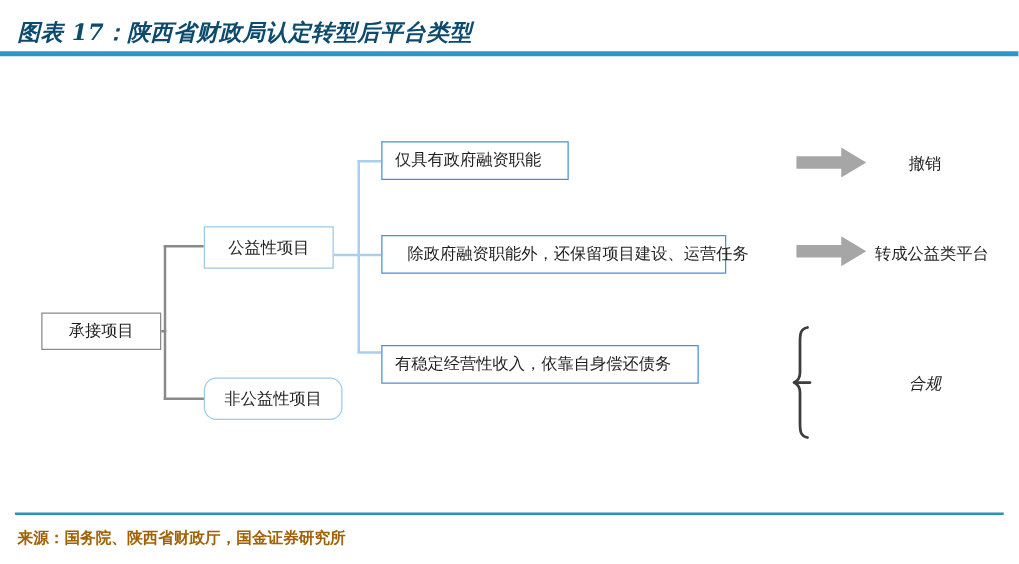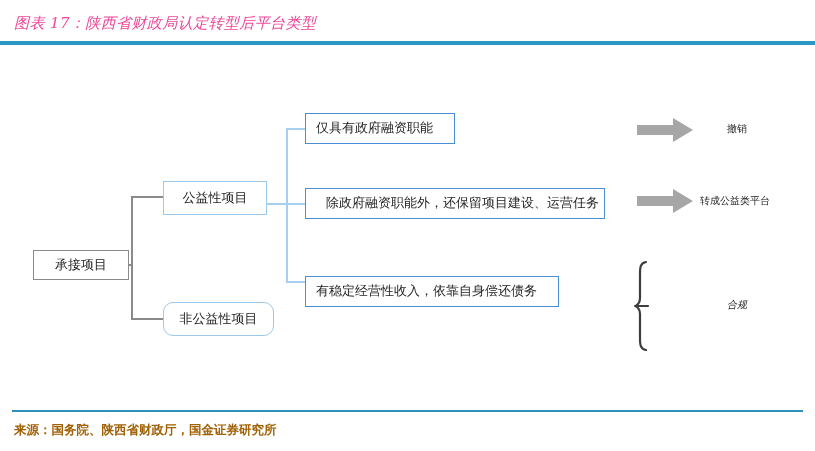--- a/index.html
+++ b/index.html
@@ -17,24 +17,24 @@
     background: #ffffff;
     overflow: hidden;
   }
 
   
   .fig-title {
     position: absolute;
     left: 14px;
     top: 14px;
     font-family: "DejaVu Serif", "Liberation Serif", serif;
-    font-weight: normal;
+    font-weight: bold;
     font-style: italic;
-    font-size: 15px;
-    color: #ec4899;
+    font-size: 18px;
+    color: #0c4a6e;
     letter-spacing: 0.4px;
     white-space: nowrap;
   }
   .title-rule {
     position: absolute;
     left: 0px;
     top: 41px;
     width: 815px;
     height: 4px;
     background: #2b97c2;
@@ -105,21 +105,21 @@
 
   
   .brace {
     position: absolute;
   }
   .brace svg { display: block; }
 
   
   .outcome-label {
     position: absolute;
-    font-size: 10px;
+    font-size: 13px;
     color: #1f1f1f;
     white-space: nowrap;
   }
 </style>
 </head>
 <body>
 
 <div id="page">
 
   <div class="fig-title">图表 17：陕西省财政局认定转型后平台类型</div>
@@ -152,21 +152,21 @@
   </div>
 
   <div class="node node-blue" style="left:163px; top:302px; width:111px; height:34px;border-radius:10px;">
     <span>非公益性项目</span>
   </div>
 
   <div class="node node-leaf" style="left:305px; top:113px; width:150px; height:31px;">
     <span>仅具有政府融资职能</span>
   </div>
 
-  <div class="node node-leaf" style="left:305px; top:188px; width:300px; height:31px;padding-left:20px;">
+  <div class="node node-leaf" style="left:305px; top:188px; width:276px; height:31px;padding-left:20px;">
     <span>除政府融资职能外，还保留项目建设、运营任务</span>
   </div>
 
   <div class="node node-leaf" style="left:305px; top:276px; width:254px; height:31px;">
     <span>有稳定经营性收入，依靠自身偿还债务</span>
   </div>
 
   <div class="block-arrow" style="left:637px; top:118px;">
     <svg viewBox="0 0 56 24" xmlns="http://www.w3.org/2000/svg">
       <polygon points="0,7 36,7 36,0 56,12 36,24 36,17 0,17" fill="#a6a6a6"></polygon>

